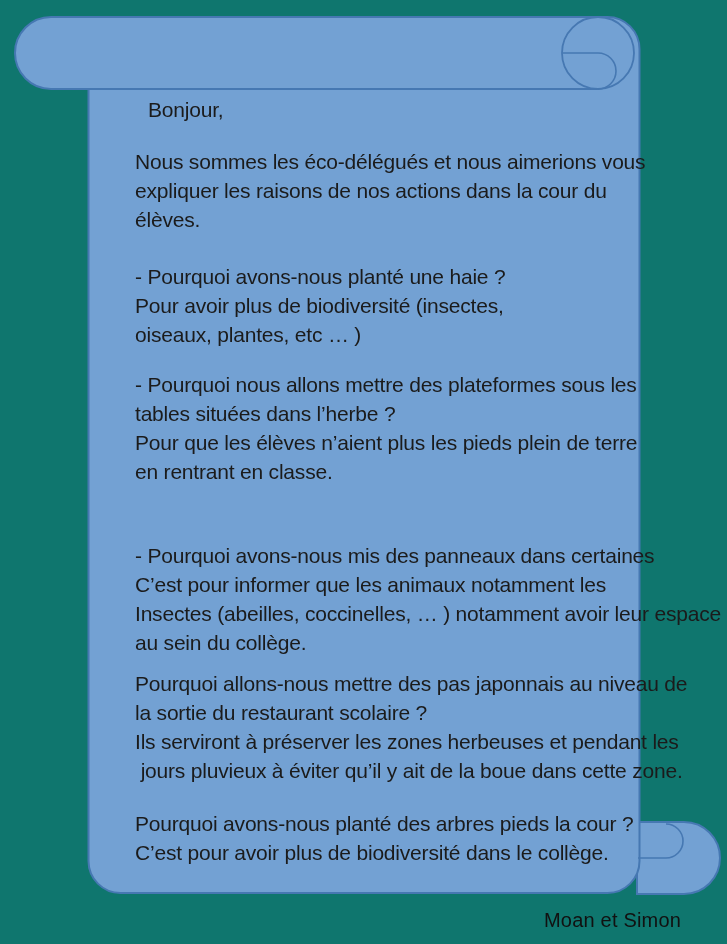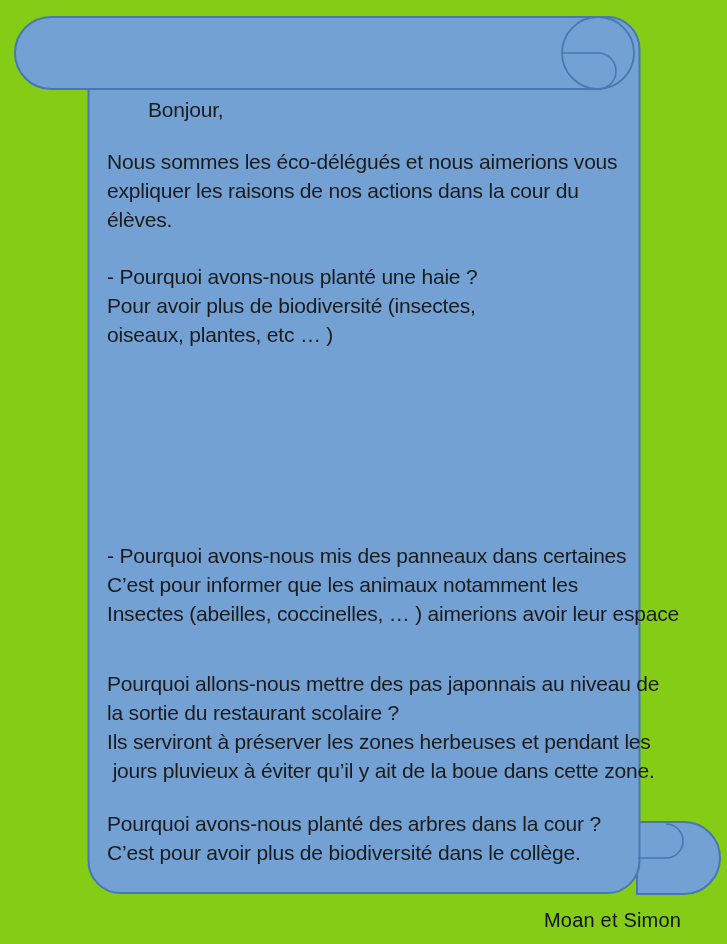--- a/index.html
+++ b/index.html
@@ -5,21 +5,21 @@
   html, body {
     margin: 0;
     padding: 0;
     background: #ffffff;
     font-family: "Liberation Sans", sans-serif;
   }
   .canvas {
     position: relative;
     width: 727px;
     height: 944px;
-    background: #84cc16;
+    background: #0f766e;
     overflow: hidden;
   }
   .scroll-svg {
     position: absolute;
     left: 0;
     top: 0;
     width: 727px;
     height: 944px;
   }
   .letter-layer {
@@ -37,21 +37,21 @@
     position: absolute;
     left: 148px;
     top: 95px;
     white-space: pre;
   }
   .para {
     position: absolute;
     left: 107px;
     width: 560px;
   }
-  .para .line { white-space: pre; }
+  .para .line { white-space: pre; margin-left: 28px; }
   .p1 { top: 147px; }
   .p2 { top: 262px; }
   .p3 { top: 370px; }
   .p4 { top: 541px; }
   .p5 { top: 669px; }
   .p6 { top: 809px; }
   .signature {
     position: absolute;
     left: 544px;
     top: 906px;
@@ -90,35 +90,42 @@
       <div class="line">expliquer les raisons de nos actions dans la cour du</div>
       <div class="line">élèves.</div>
     </div>
 
     <div class="para p2">
       <div class="line">- Pourquoi avons-nous planté une haie ?</div>
       <div class="line">Pour avoir plus de biodiversité (insectes,</div>
       <div class="line">oiseaux, plantes, etc … )</div>
     </div>
 
+    <div class="para p3">
+      <div class="line">- Pourquoi nous allons mettre des plateformes sous les</div>
+      <div class="line">tables situées dans l’herbe ?</div>
+      <div class="line">Pour que les élèves n’aient plus les pieds plein de terre</div>
+      <div class="line">en rentrant en classe.</div>
+    </div>
 
     <div class="para p4">
       <div class="line">- Pourquoi avons-nous mis des panneaux dans certaines</div>
       <div class="line">C’est pour informer que les animaux notamment les</div>
-      <div class="line">Insectes (abeilles, coccinelles, … ) aimerions avoir leur espace</div>
+      <div class="line">Insectes (abeilles, coccinelles, … ) notamment avoir leur espace</div>
+      <div class="line">au sein du collège.</div>
     </div>
 
     <div class="para p5">
       <div class="line">Pourquoi allons-nous mettre des pas japonnais au niveau de</div>
       <div class="line">la sortie du restaurant scolaire ?</div>
       <div class="line">Ils serviront à préserver les zones herbeuses et pendant les</div>
       <div class="line"> jours pluvieux à éviter qu’il y ait de la boue dans cette zone.</div>
     </div>
 
     <div class="para p6">
-      <div class="line">Pourquoi avons-nous planté des arbres dans la cour ?</div>
+      <div class="line">Pourquoi avons-nous planté des arbres pieds la cour ?</div>
       <div class="line">C’est pour avoir plus de biodiversité dans le collège.</div>
     </div>
 
     <div class="signature">Moan et Simon</div>
   </div>
 
 </div>
 
 </body></html>

